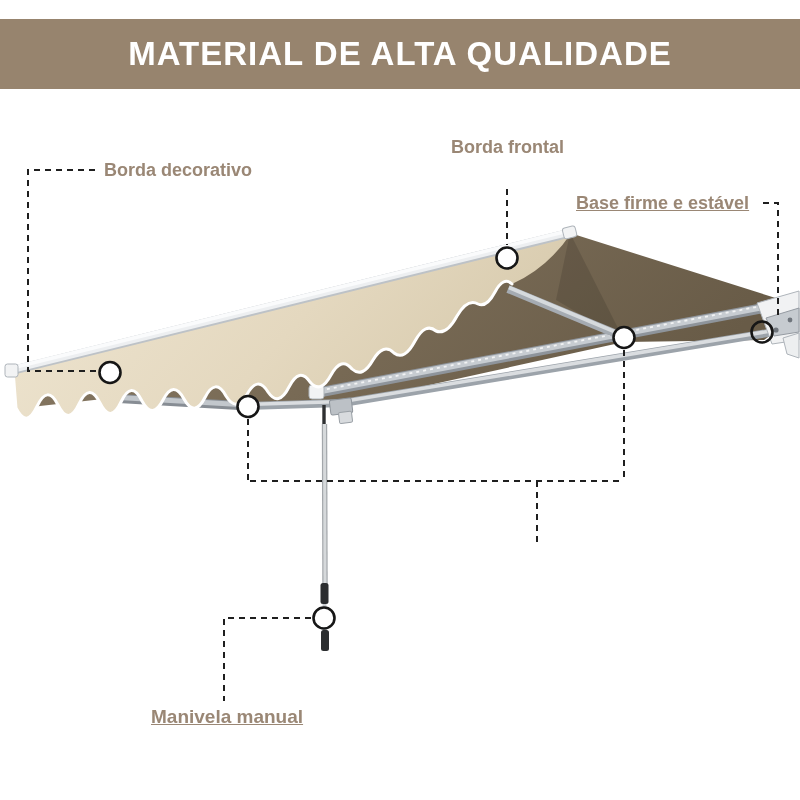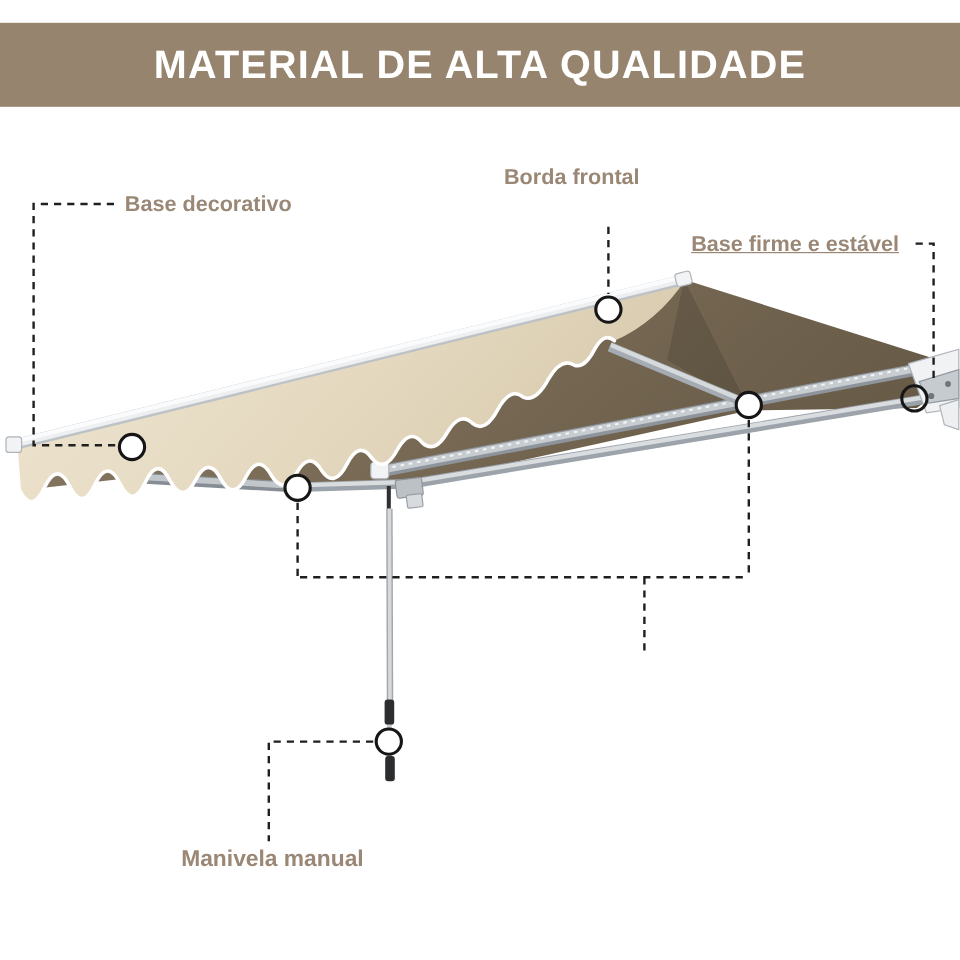--- a/index.html
+++ b/index.html
@@ -13,21 +13,21 @@
   }
   .banner h1{
     margin:0;color:#ffffff;font-size:33px;font-weight:700;letter-spacing:1px;
     font-family:"Liberation Sans", sans-serif;white-space:nowrap;
   }
   svg.scene{position:absolute;left:0;top:0;}
   .callout-label{
     position:absolute;color:#9A8775;font-size:18px;font-weight:700;
     white-space:nowrap;line-height:22px;
   }
-  .callout-label.center{}
+  .callout-label.center{text-align:center;}
 </style>
 </head>
 <body>
 
 <div class="stage">
 
   <div class="banner">
     <h1>MATERIAL DE ALTA QUALIDADE</h1>
   </div>
 
@@ -125,23 +125,23 @@
     <g stroke="#161616" stroke-width="2.6">
       <circle cx="110" cy="372.5" r="10.5" fill="#FFFFFF"></circle>
       <circle cx="507" cy="258" r="10.5" fill="#FFFFFF"></circle>
       <circle cx="762" cy="332" r="10.5" fill="none"></circle>
       <circle cx="248" cy="406.5" r="10.5" fill="#FFFFFF"></circle>
       <circle cx="624" cy="337.5" r="10.5" fill="#FFFFFF"></circle>
       <circle cx="324" cy="618" r="10.5" fill="#FFFFFF"></circle>
     </g>
   </svg>
 
-  <div class="callout-label" style="left:104px;top:159px;">Base decorativo</div>
+  <div class="callout-label" style="left:104px;top:159px;">Borda decorativo</div>
 
   <div class="callout-label center" style="left:420px;top:136px;width:175px;">
     <div>Borda frontal</div>
   </div>
 
   <div class="callout-label" style="left:576px;top:192px;text-decoration:underline;">Base firme e estável</div>
 
 
-  <div class="callout-label" style="left:151px;top:706px;font-size:19px;">Manivela manual</div>
+  <div class="callout-label" style="left:151px;top:706px;font-size:19px;text-decoration:underline;">Manivela manual</div>
 </div>
 
 </body></html>

